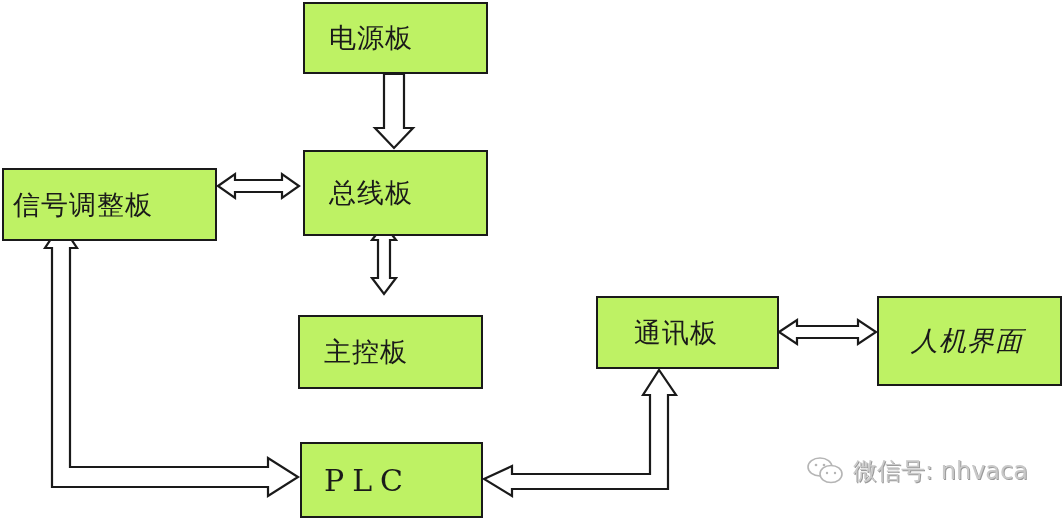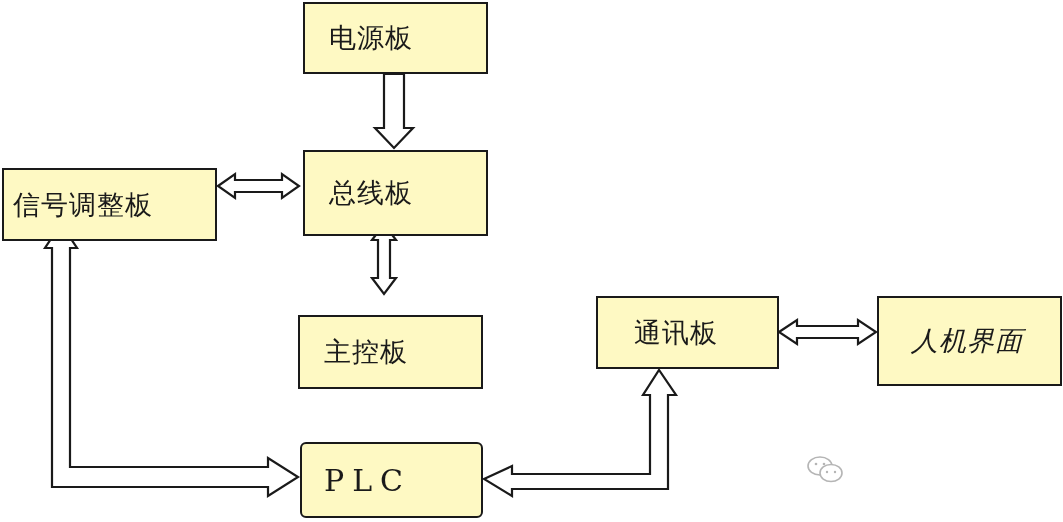--- a/index.html
+++ b/index.html
@@ -1,20 +1,20 @@
 <!DOCTYPE html>
 <html><head>
   <meta charset="utf-8">
   <style>
     html, body { margin: 0; padding: 0; background: #ffffff; }
     body { width: 1063px; height: 522px; position: relative; overflow: hidden;
            font-family: "DejaVu Sans", "Liberation Sans", sans-serif; }
     svg.diagram { position: absolute; left: 0; top: 0; }
     .box { position: absolute; box-sizing: border-box; border: 2px solid #1a1a1a;
-           background: #fef9c3; display: flex; align-items: center; }
+           background: #bef264; display: flex; align-items: center; }
     .box span { font-size: 27px; color: #1a1a1a; letter-spacing: 1px; }
     .plc span { font-family: "DejaVu Serif", "Liberation Serif", serif; font-size: 30px; letter-spacing: 8px; }
     .watermark { position: absolute; left: 805px; top: 455px; display: flex; align-items: center;
                  color: #c9c9c9; font-size: 24px; text-shadow: 1px 1px 0 #9a9a9a; }
     .watermark svg { margin-right: 8px; }
   </style>
 </head>
 <body>
 
 <svg class="diagram" width="1063" height="522">
@@ -45,30 +45,31 @@
 </div>
 <div class="box" style="left:298px;top:295px;width:185px;height:74px;padding-left:24px;margin-top:20px;">
   <span>主控板</span>
 </div>
 <div class="box" style="left:596px;top:296px;width:183px;height:73px;padding-left:36px;">
   <span>通讯板</span>
 </div>
 <div class="box" style="left:877px;top:296px;width:185px;height:90px;padding-left:32px;font-style:italic;">
   <span>人机界面</span>
 </div>
-<div class="box plc" style="left:300px;top:442px;width:183px;height:76px;padding-left:22px;border-radius:6px;">
+<div class="box plc" style="left:300px;top:442px;width:183px;height:76px;padding-left:22px;">
   <span>PLC</span>
 </div>
 
 <div class="watermark">
   <svg width="40" height="30" viewBox="0 0 40 30">
     <g fill="#fff" stroke="#b5b5b5" stroke-width="1.6">
       <ellipse cx="15" cy="11" rx="12" ry="9"></ellipse>
       <ellipse cx="26" cy="18" rx="11" ry="8.5"></ellipse>
     </g>
     <g fill="#b5b5b5">
       <circle cx="11" cy="9" r="1.3"></circle>
         <circle cx="19" cy="9" r="1.3"></circle>
       <circle cx="22" cy="17" r="1.2"></circle>
         <circle cx="30" cy="17" r="1.2"></circle>
     </g>
   </svg>
+  <span>微信号: nhvaca</span>
 </div>
 
 </body></html>

